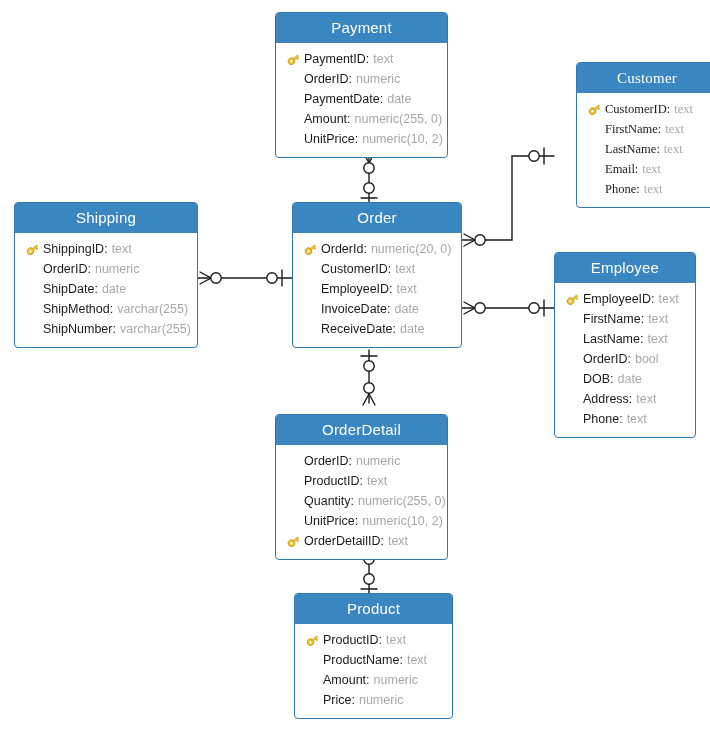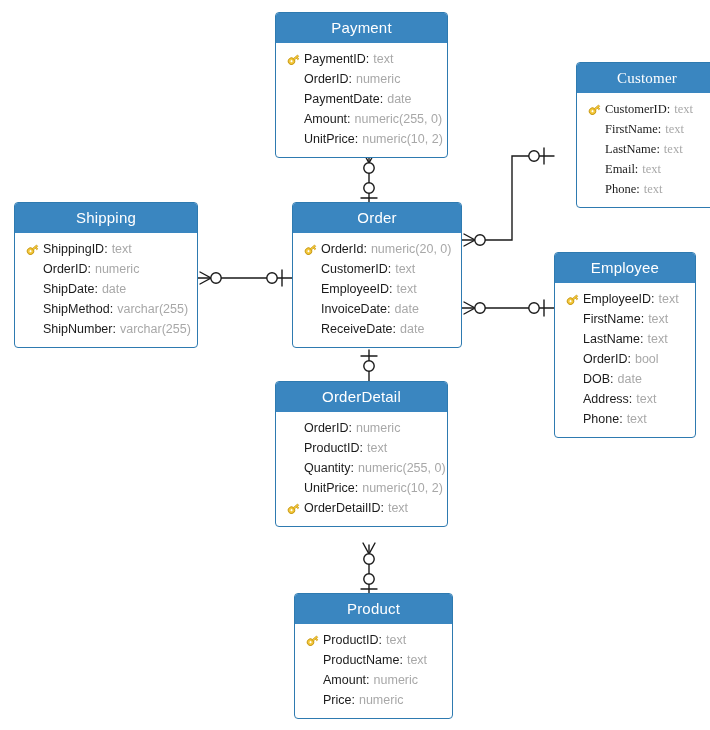--- a/index.html
+++ b/index.html
@@ -352,21 +352,21 @@
             <span class="attr-type">text</span>
           </div>
           <div class="attr">
             <span class="keycell"></span>
             <span class="attr-name">Phone</span>
             <span class="attr-name">:</span>
             <span class="attr-type">text</span>
           </div>
         </div>
       </div>
-      <div class="entity" style="left: 275px; top: 381px; width: 173px;">
+      <div class="entity" style="left: 275px; top: 414px; width: 173px;">
         <div class="entity-header">OrderDetail</div>
         <div class="entity-body">
           <div class="attr">
             <span class="keycell"></span>
             <span class="attr-name">OrderID</span>
             <span class="attr-name">:</span>
             <span class="attr-type">numeric</span>
           </div>
           <div class="attr">
             <span class="keycell"></span>

